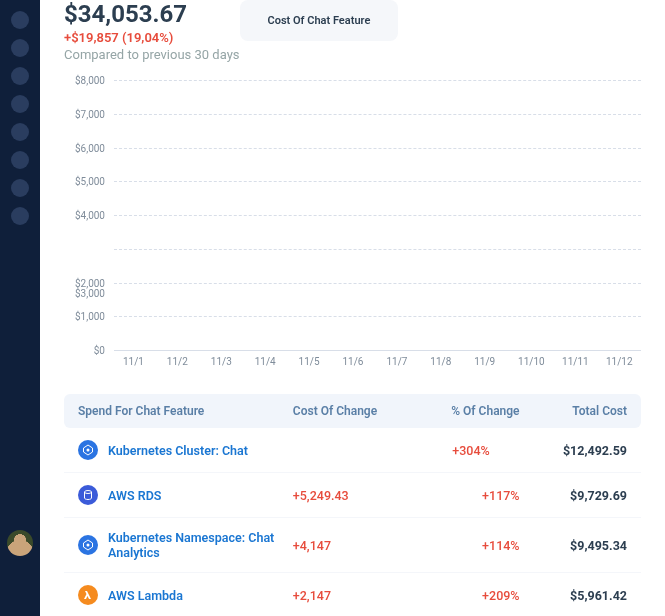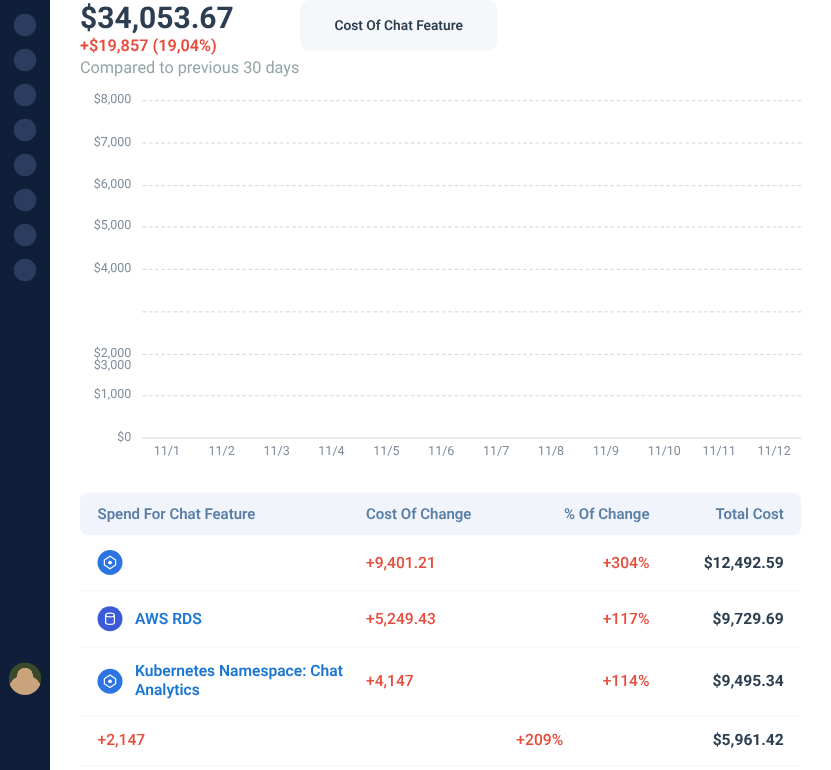--- a/index.html
+++ b/index.html
@@ -199,22 +199,22 @@
       </div>
       <div id="tbody">
           <div class="trow">
             <div class="col-name">
               <span class="res-icon" style="background:#2b74e2">
                 <svg viewBox="0 0 24 24">
                   <polygon points="12,2 21,8 21,16 12,22 3,16 3,8" fill="none" stroke="#fff" stroke-width="2"></polygon>
                   <circle cx="12" cy="12" r="3" fill="#fff"></circle>
                 </svg>
               </span>
-            </div>
-            <div class="col-cost">+9,401.21</div>
+              <span>Kubernetes Cluster: Chat</span>
+            </div>
             <div class="col-pct">+304%</div>
             <div class="col-total">$12,492.59</div>
           </div>
           <div class="trow">
             <div class="col-name">
               <span class="res-icon" style="background:#3b5bd9">
                 <svg viewBox="0 0 24 24">
                   <ellipse cx="12" cy="6" rx="7" ry="3" fill="none" stroke="#fff" stroke-width="2"></ellipse>
                   <path d="M5 6v12c0 1.7 3.1 3 7 3s7-1.3 7-3V6" fill="none" stroke="#fff" stroke-width="2"></path>
                 </svg>
@@ -233,20 +233,28 @@
                   <circle cx="12" cy="12" r="3" fill="#fff"></circle>
                 </svg>
               </span>
               <span>Kubernetes Namespace: Chat Analytics</span>
             </div>
             <div class="col-cost">+4,147</div>
             <div class="col-pct">+114%</div>
             <div class="col-total">$9,495.34</div>
           </div>
           <div class="trow">
+            <div class="col-name">
+              <span class="res-icon" style="background:#f58b1f">
+                <svg viewBox="0 0 24 24">
+                  <path d="M6 4h4l8 16h-4l-3-6-3 6H4l5-10-3-6z" fill="#fff"></path>
+                </svg>
+              </span>
+              <span>AWS Lambda</span>
+            </div>
             <div class="col-cost">+2,147</div>
             <div class="col-pct">+209%</div>
             <div class="col-total">$5,961.42</div>
           </div>
         </div>
     </div>
   </div>
 </div>
 
 </body></html>

